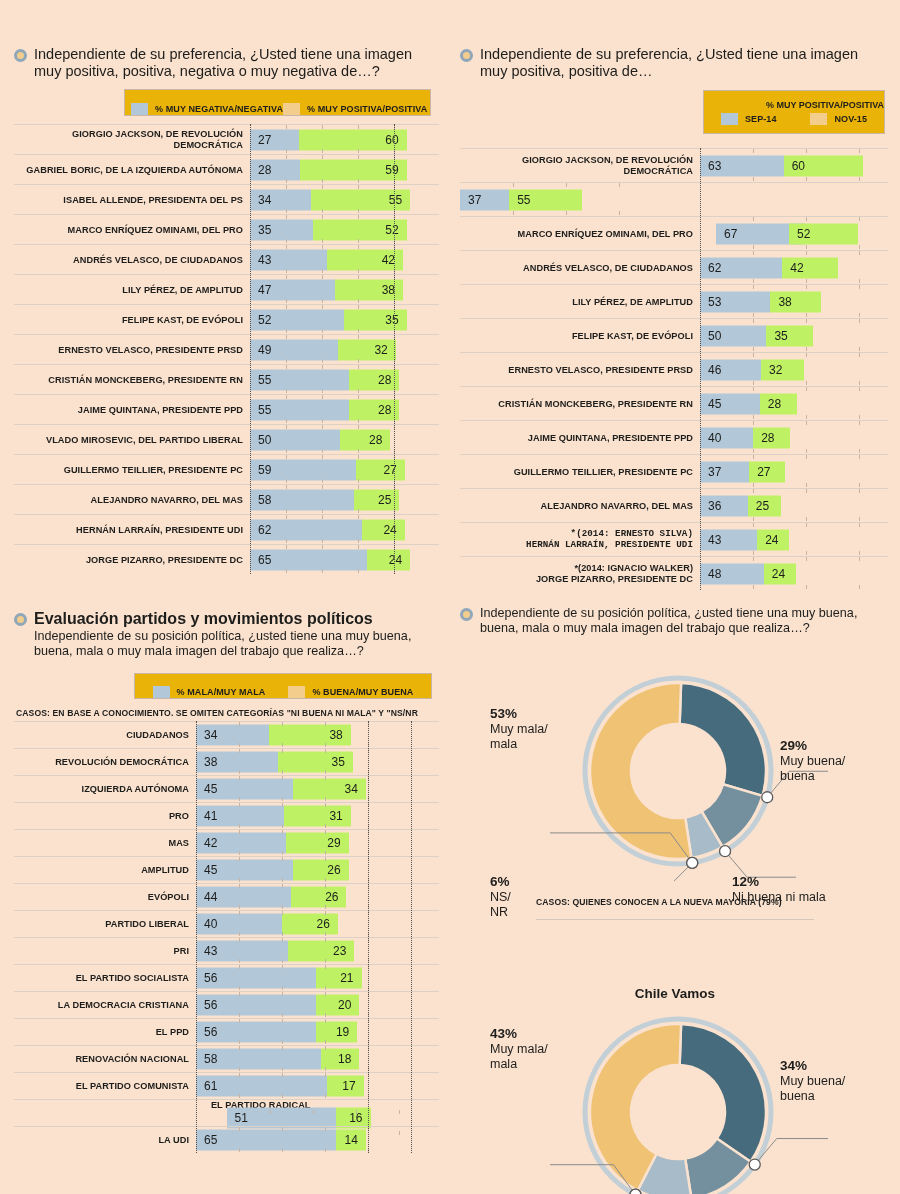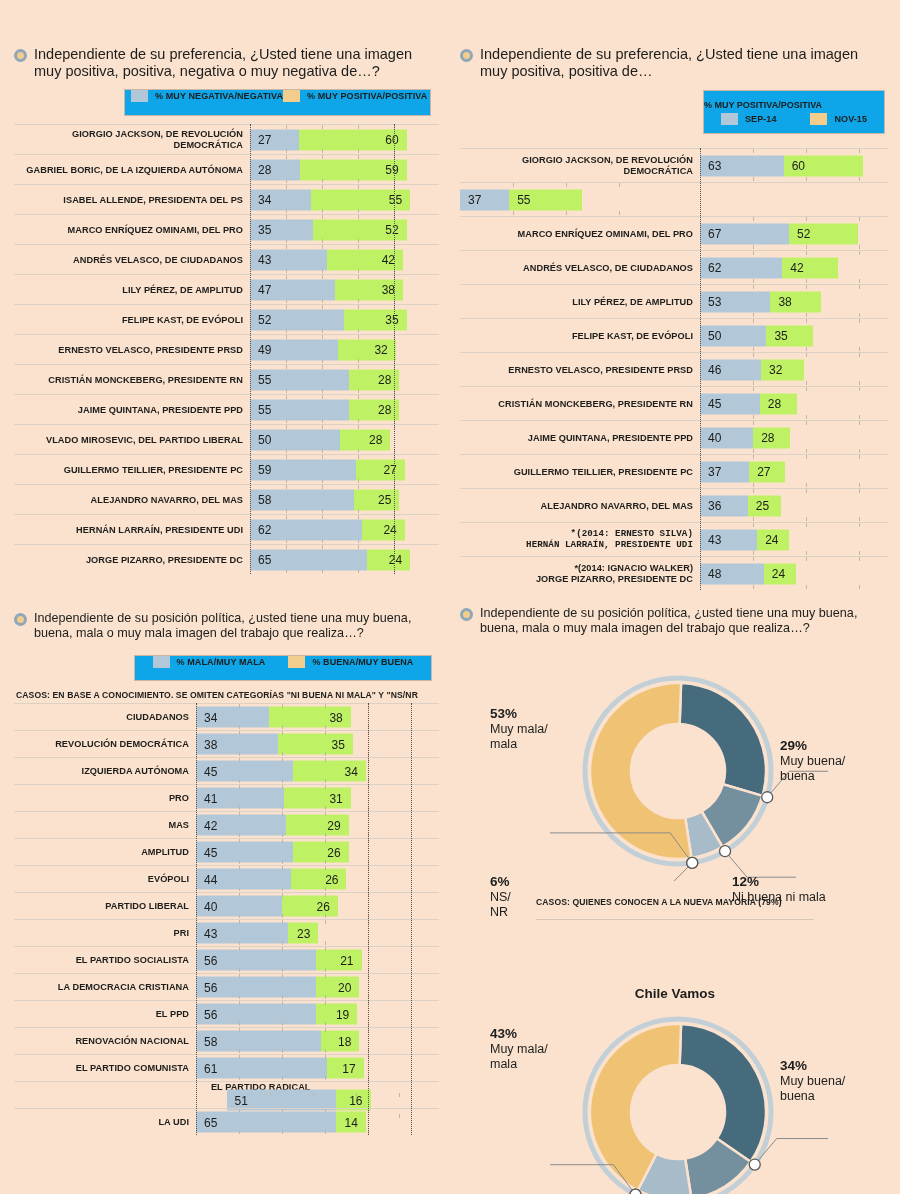--- a/index.html
+++ b/index.html
@@ -19,22 +19,22 @@
     width:13px;height:13px;border-radius:50%;
     background:#f2cd8c;border:3px solid #8fa7b8;
     box-sizing:border-box;flex:0 0 auto;margin-top:3px;
   }
   .sec-q{font-size:14.5px;line-height:1.18;font-weight:400;color:#1d1d1b;}
   .sec-t{font-size:16px;font-weight:bold;line-height:1.1;}
   .sec-sub{font-size:12.6px;line-height:1.2;margin-top:1px;}
 
   
   .legend{
-    border:1px solid #c9b6a6;background:#0ea5e9;
-    display:flex;align-items:flex-start;box-sizing:border-box;
+    border:1px solid #c9b6a6;background:#eab308;
+    display:flex;align-items:flex-end;box-sizing:border-box;
   }
   .lg-item{display:flex;align-items:center;gap:7px;}
   .sw{width:17px;height:12px;display:inline-block;}
   .sw.b{background:#b2c7d8;}
   .sw.y{background:#f3cd8c;}
   .lg-txt{font-size:9px;font-weight:bold;letter-spacing:.1px;white-space:nowrap;}
   .lg-title{font-size:9px;font-weight:bold;text-align:center;}
 
   
   .rows{position:relative;}
@@ -425,21 +425,21 @@
           <div class="tick" style="left: 53.1429px; top: 28px; height: 4px;"></div>
           <div class="tick" style="left: 106.286px; top: 0px; height: 4px;"></div>
           <div class="tick" style="left: 106.286px; top: 28px; height: 4px;"></div>
           <div class="tick" style="left: 159.429px; top: 0px; height: 4px;"></div>
           <div class="tick" style="left: 159.429px; top: 28px; height: 4px;"></div>
         </div>
       </div>
       <div class="row" style="height: 33px;">
         <div class="rlab" style="width: 240px;">MARCO ENRÍQUEZ OMINAMI, DEL PRO</div>
         <div class="bars">
-          <div class="bar b" style="left: 0px; width: 89.0143px;">
+          <div class="bar b" style="left: 16px; width: 89.0143px;">
             <span class="bval l">67</span>
           </div>
           <div class="bar y" style="left: 89.0143px; width: 69.0857px;">
             <span class="bval l">52</span>
           </div>
           <div class="tick" style="left: 53.1429px; top: 0px; height: 4px;"></div>
           <div class="tick" style="left: 53.1429px; top: 28px; height: 4px;"></div>
           <div class="tick" style="left: 106.286px; top: 0px; height: 4px;"></div>
           <div class="tick" style="left: 106.286px; top: 28px; height: 4px;"></div>
           <div class="tick" style="left: 159.429px; top: 0px; height: 4px;"></div>
@@ -617,20 +617,21 @@
         </div>
       </div>
       <div class="vline" style="left: 240px;"></div>
     </div>
 </div>
 
 <div class="panel" id="p3" style="left:14px;top:610px;width:425px;">
   <div class="sec-head">
     <span class="bullet"></span>
     <div>
+      <div class="sec-t">Evaluación partidos y movimientos políticos</div>
       <div class="sec-sub">Independiente de su posición política, ¿usted tiene una muy buena, buena, mala o muy mala imagen del trabajo que realiza…?</div>
     </div>
   </div>
   <div class="legend" style="margin-left:120px;margin-top:14px;height:26px;width:298px;justify-content:space-around;padding:0 6px;">
     <span class="lg-item">
       <span class="sw b"></span>
       <span class="lg-txt">% MALA/MUY MALA</span>
     </span>
     <span class="lg-item">
       <span class="sw y"></span>
@@ -790,21 +791,21 @@
           <div class="tick" style="left: 172px; top: 0px; height: 4px;"></div>
           <div class="tick" style="left: 172px; top: 21px; height: 4px;"></div>
         </div>
       </div>
       <div class="row" style="height: 26px;">
         <div class="rlab" style="width: 182px;">PRI</div>
         <div class="bars">
           <div class="bar b" style="left: 0px; width: 92.45px;">
             <span class="bval l">43</span>
           </div>
-          <div class="bar y" style="left: 92.45px; width: 30px; text-align: center;">
+          <div class="bar y" style="left: 92.45px; width: 66px; text-align: center;">
             <span class="bval r">23</span>
           </div>
           <div class="tick" style="left: 43px; top: 0px; height: 4px;"></div>
           <div class="tick" style="left: 43px; top: 21px; height: 4px;"></div>
           <div class="tick" style="left: 86px; top: 0px; height: 4px;"></div>
           <div class="tick" style="left: 86px; top: 21px; height: 4px;"></div>
           <div class="tick" style="left: 129px; top: 0px; height: 4px;"></div>
           <div class="tick" style="left: 129px; top: 21px; height: 4px;"></div>
           <div class="tick" style="left: 172px; top: 0px; height: 4px;"></div>
           <div class="tick" style="left: 172px; top: 21px; height: 4px;"></div>

